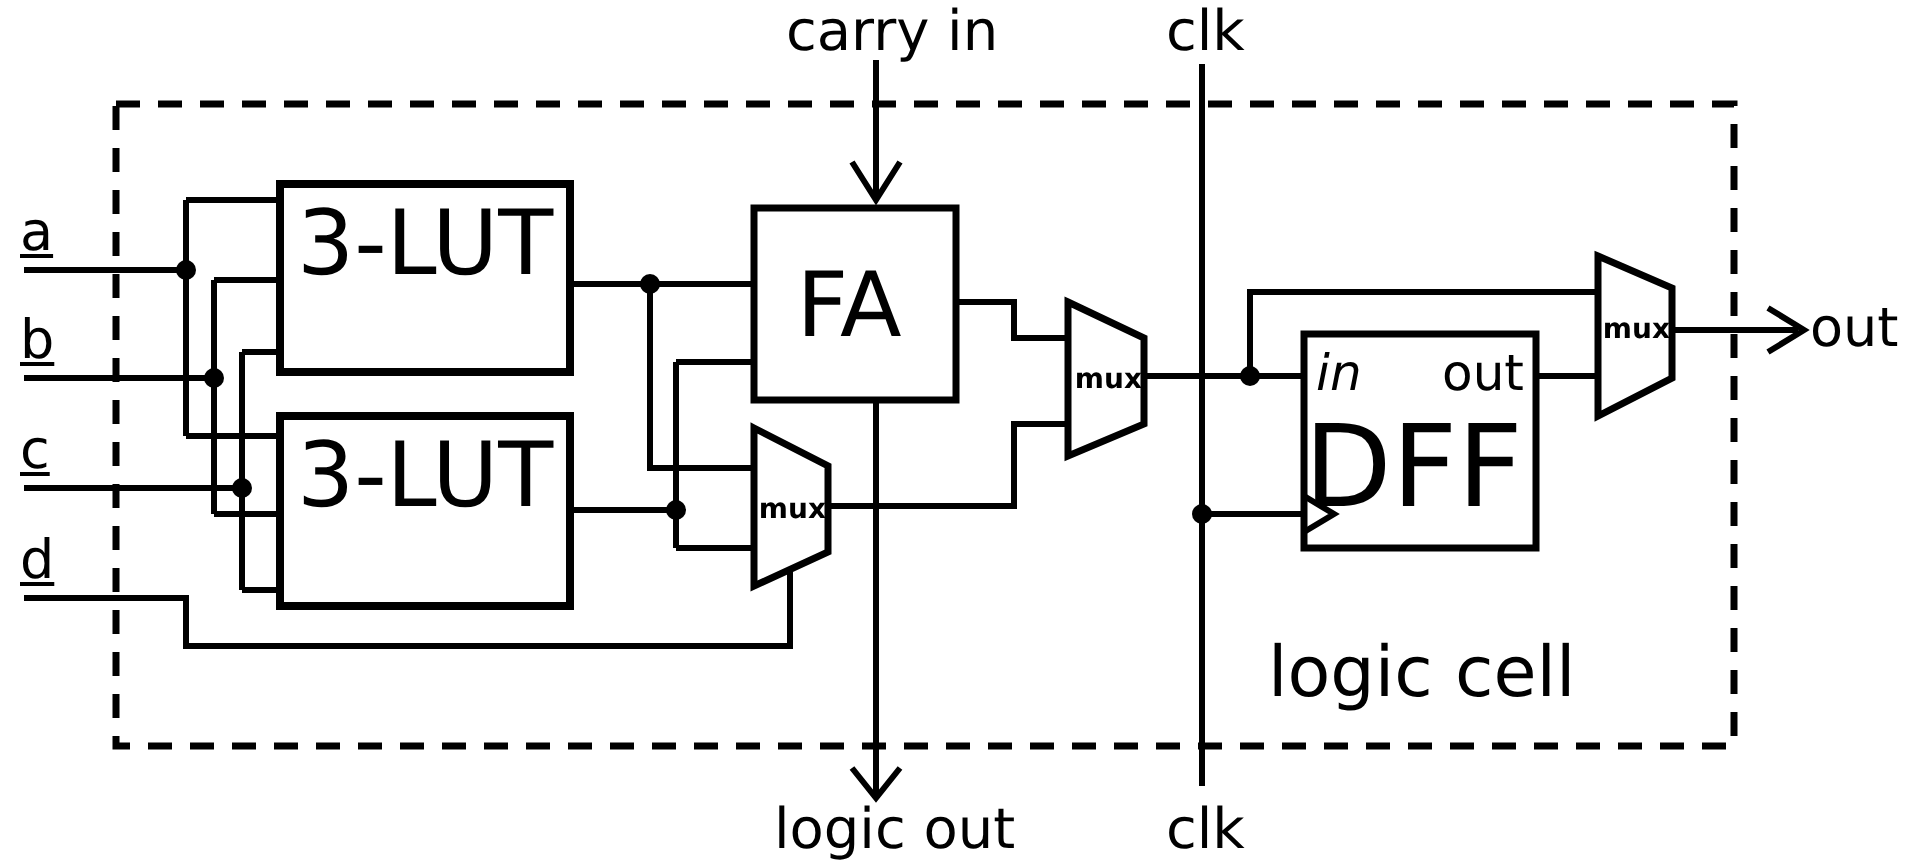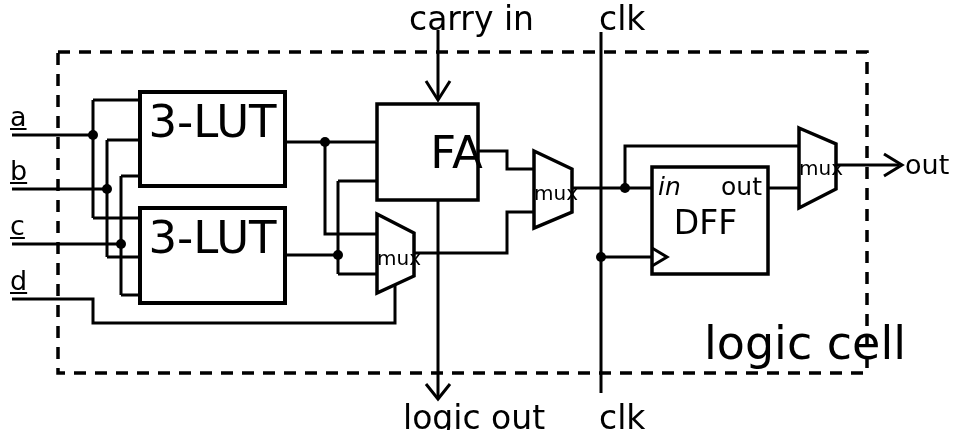--- a/index.html
+++ b/index.html
@@ -2,24 +2,24 @@
 <html><head>
 <meta charset="utf-8">
 <style>
   html,body{margin:0;padding:0;background:#fff;}
   #stage{
     position:relative;width:957px;height:430px;background:#fff;
     font-family:"DejaVu Sans","Liberation Sans",sans-serif;color:#000;overflow:hidden;
   }
   #wires{position:absolute;left:0;top:0;}
   .lbl{position:absolute;white-space:nowrap;line-height:1;color:#000;}
-  .port-lbl{font-size:33px;margin-left:16px;}
+  .port-lbl{font-size:28px;}
   .in-lbl{font-size:27px;text-decoration:underline;}
   .block-lbl{position:absolute;text-align:center;line-height:1;}
-  .mux-lbl{font-size:20px;text-align:left;}
+  .mux-lbl{font-size:14px;text-align:right;font-weight:bold;}
 </style>
 </head>
 <body>
 
 <div id="stage">
 
   <svg id="wires" width="957" height="430" viewBox="0 0 957 430">
     <g stroke="#000" fill="none" stroke-width="3">
 
       <rect x="58" y="52" width="809" height="321" stroke-width="3.5" stroke-dasharray="12 9"></rect>
@@ -79,24 +79,24 @@
   <div class="lbl in-lbl" style="left:10px;top:267px;">d</div>
 
   <div class="lbl port-lbl" style="left:393px;top:2px;">carry in</div>
   <div class="lbl port-lbl" style="left:583px;top:2px;">clk</div>
   <div class="lbl port-lbl" style="left:387px;top:401px;">logic out</div>
   <div class="lbl port-lbl" style="left:583px;top:401px;">clk</div>
   <div class="lbl" style="left:905px;top:151px;font-size:27px;">out</div>
 
   <div class="block-lbl" style="left:140px;top:99px;width:145px;font-size:45px;">3-LUT</div>
   <div class="block-lbl" style="left:140px;top:215px;width:145px;font-size:45px;">3-LUT</div>
-  <div class="block-lbl" style="left:377px;top:130px;width:95px;font-size:45px;margin-left:32px;">FA</div>
-  <div class="block-lbl" style="left:652px;top:206px;width:107px;font-size:33px;">DFF</div>
+  <div class="block-lbl" style="left:377px;top:130px;width:95px;font-size:45px;">FA</div>
+  <div class="block-lbl" style="left:652px;top:206px;width:107px;font-size:57px;">DFF</div>
   <div class="lbl" style="left:658px;top:174px;font-size:25px;font-style:italic;">in</div>
   <div class="lbl" style="left:700px;top:174px;width:62px;text-align:right;font-size:25px;">out</div>
 
   <div class="block-lbl mux-lbl" style="left:377px;top:248px;width:36px;">mux</div>
   <div class="block-lbl mux-lbl" style="left:534px;top:183px;width:37px;">mux</div>
   <div class="block-lbl mux-lbl" style="left:799px;top:158px;width:36px;">mux</div>
 
-  <div class="lbl" style="left:704px;top:320px;font-size:46px;">logic cell</div>
+  <div class="lbl" style="left:634px;top:320px;font-size:35px;">logic cell</div>
 
 </div>
 
 </body></html>

